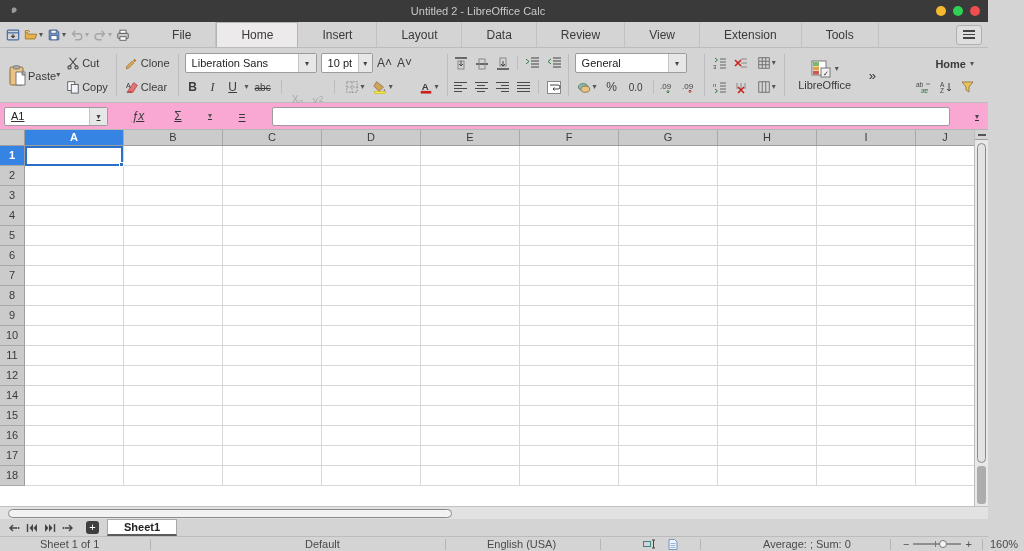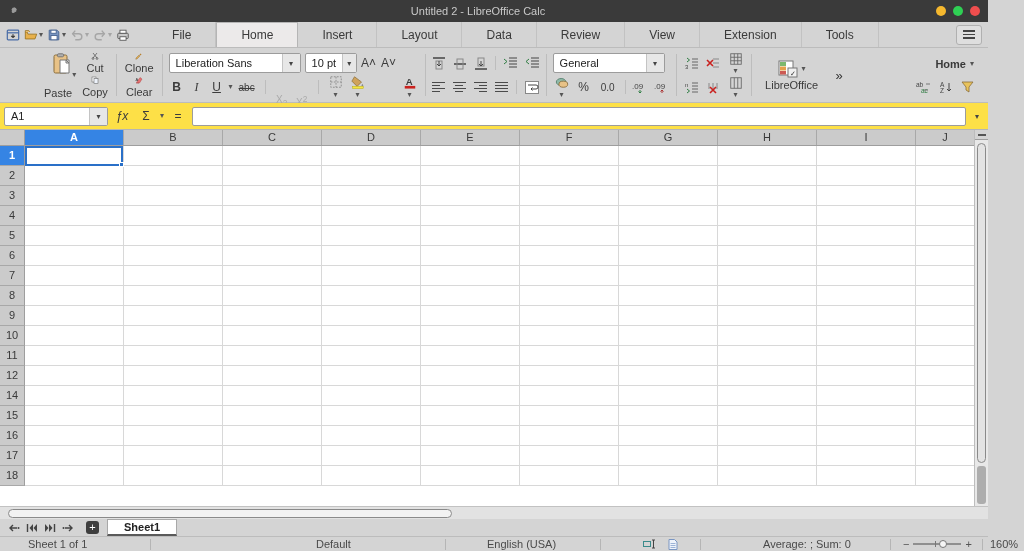--- a/index.html
+++ b/index.html
@@ -26,43 +26,43 @@
   .tab { padding:0 24px; display:flex; align-items:center; font-size:12px; color:#3a3a3a; border-right:1px solid #c2c2c2; background:#d4d4d4; cursor:default; }
   .tab.active { background:#eceaea; border:1px solid #b5b5b5; border-bottom:none; }
   .hamburger { margin-left:auto; margin-right:6px; align-self:center; width:26px; height:20px; border:1px solid #b0b0b0; border-radius:3px; background:#dedede; display:flex; flex-direction:column; justify-content:center; align-items:center; gap:2px; }
   .hamburger i { display:block; width:12px; height:1.5px; background:#444; }
 
   
   .toolbar { height:55px; background:#d4d4d4; display:flex; align-items:stretch; padding:2px 6px; border-bottom:1px solid #bcbcbc; flex:none; }
   .vsep { width:1px; background:#bdbdbd; margin:4px 4px; }
   .grp { display:flex; flex-direction:column; justify-content:space-between; padding:1px 2px; }
   .trow { display:flex; align-items:center; gap:4px; height:24px; }
-  .ibtn { display:flex; align-items:center; gap:2px; color:#3c3c3c; padding:1px 2px; border-radius:2px;flex-direction:column; }
+  .ibtn { display:flex; align-items:center; gap:2px; color:#3c3c3c; padding:1px 2px; border-radius:2px; }
   .ibtn svg { width:14px; height:14px; }
   .lbl { font-size:11px; color:#3a3a3a; white-space:nowrap; }
   .paste-wrap { display:flex; align-items:center; padding:0 2px; }
-  .paste { display:flex; flex-direction:column; align-items:flex-end; justify-content:space-between; height:48px; padding-top:2px;margin-left:36px; }
+  .paste { display:flex; align-items:center; justify-content:space-between; height:48px; padding-top:2px; }
   .paste svg { width:20px; height:22px; }
   .combo { background:#fff; border:1px solid #9c9c9c; border-radius:2px; height:20px; display:flex; align-items:center; }
   .combo .cval { padding:0 6px; font-size:11px; color:#222; flex:1; white-space:nowrap; }
   .combo .cdd { width:18px; height:100%; border-left:1px solid #c4c4c4; display:flex; align-items:center; justify-content:center; font-size:8px; color:#444; background:#e7e7e7; }
   .fontname { width:132px; }
   .fontsize { width:52px; }
   .numfmt { width:112px; }
   .tg { font-size:12px; width:16px; text-align:center; color:#3c3c3c; }
   .tg.disabled { color:#aaa;margin-top:28px; }
   .alignicon { display:flex; flex-direction:column; gap:1.5px; width:13px; }
   .alignicon i { height:1.5px; background:#4a4a4a; display:block; }
   .merge-btn { width:118px; align-items:center; justify-content:center; display:flex; flex-direction:column; gap:2px; color:#a3a3a3; }
   .cond-btn { width:72px; display:flex; flex-direction:column; align-items:center; justify-content:center; gap:1px; }
   .chev2 { align-self:center; font-size:13px; color:#333; padding:0 8px; }
   .home-grp { margin-left:auto; display:flex; flex-direction:column; justify-content:space-between; padding:2px 8px 1px 2px; }
 
   
-  .formulabar { height:27px; display:flex; align-items:center; padding:0 4px; gap:4px; background:#fde047; border-bottom:1px solid #b5b5b5; flex:none; }
+  .formulabar { height:27px; display:flex; align-items:center; padding:0 4px; gap:20px; background:#f9a8d4; border-bottom:1px solid #b5b5b5; flex:none;text-decoration:underline; }
   .namebox { width:104px; height:19px; }
   .fbtn { width:20px; text-align:center; color:#3c3c3c; font-size:12px; }
   .formula-input { flex:1; height:19px; background:#fff; border:1px solid #9c9c9c; border-radius:2px; }
   .fb-dd { width:14px; text-align:center; font-size:8px; color:#444; }
 
   
   .gridwrap { flex:1; display:flex; background:#fff; position:relative; }
   .gridmain { flex:1; display:flex; flex-direction:column; }
   .colheads { height:16px; display:flex; background:#cbcbcb; border-bottom:1px solid #9e9e9e; }
   .corner { width:25px; flex:none; background:#cbcbcb; border-right:1px solid #9e9e9e; }
@@ -758,23 +758,23 @@
       <svg viewBox="0 0 12 10">
           <circle cx="1.5" cy="5" r="1" fill="#444"></circle>
           <path d="M3 5h7M7 2l3 3-3 3" fill="none" stroke="#444" stroke-width="1.4"></path>
         </svg>
     </div>
     <div class="addsheet">+</div>
     <div class="sheettab">Sheet1</div>
   </div>
 
   <div class="statusbar">
-    <span class="seg" style="left:28px">Sheet 1 of 1</span>
+    <span class="seg" style="left:40px">Sheet 1 of 1</span>
     <span class="ssep" style="left:150px"></span>
-    <span class="seg" style="left:316px">Default</span>
+    <span class="seg" style="left:305px">Default</span>
     <span class="ssep" style="left:445px"></span>
     <span class="seg" style="left:487px">English (USA)</span>
     <span class="ssep" style="left:600px"></span>
     <span class="seg" style="left:643px;top:2px">
       <svg width="13" height="10" viewBox="0 0 13 10">
           <rect x="0.5" y="2.5" width="7" height="5" fill="none" stroke="#3a8a8a"></rect>
           <path d="M10.5 1v8M9 1h3M9 9h3" stroke="#444"></path>
         </svg>
     </span>
     <span class="seg" style="left:668px;top:2px">

